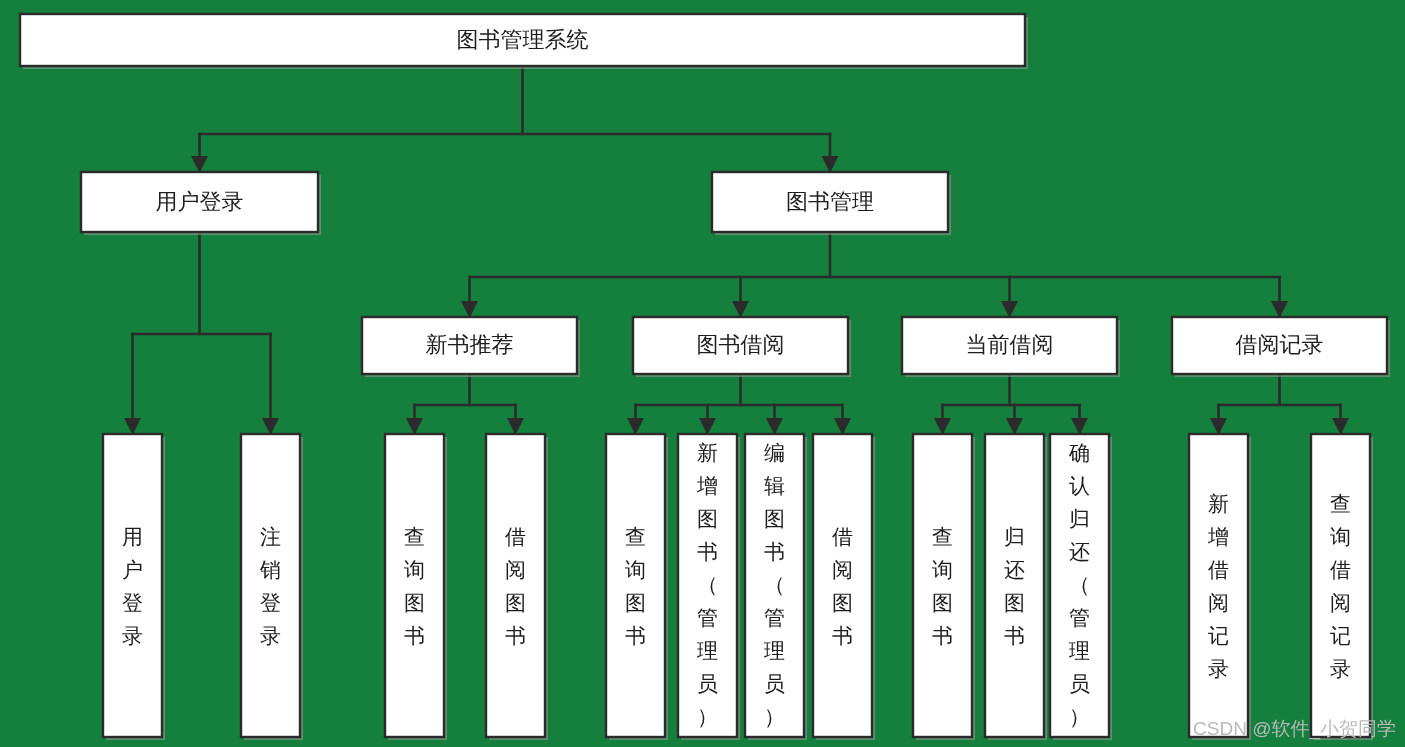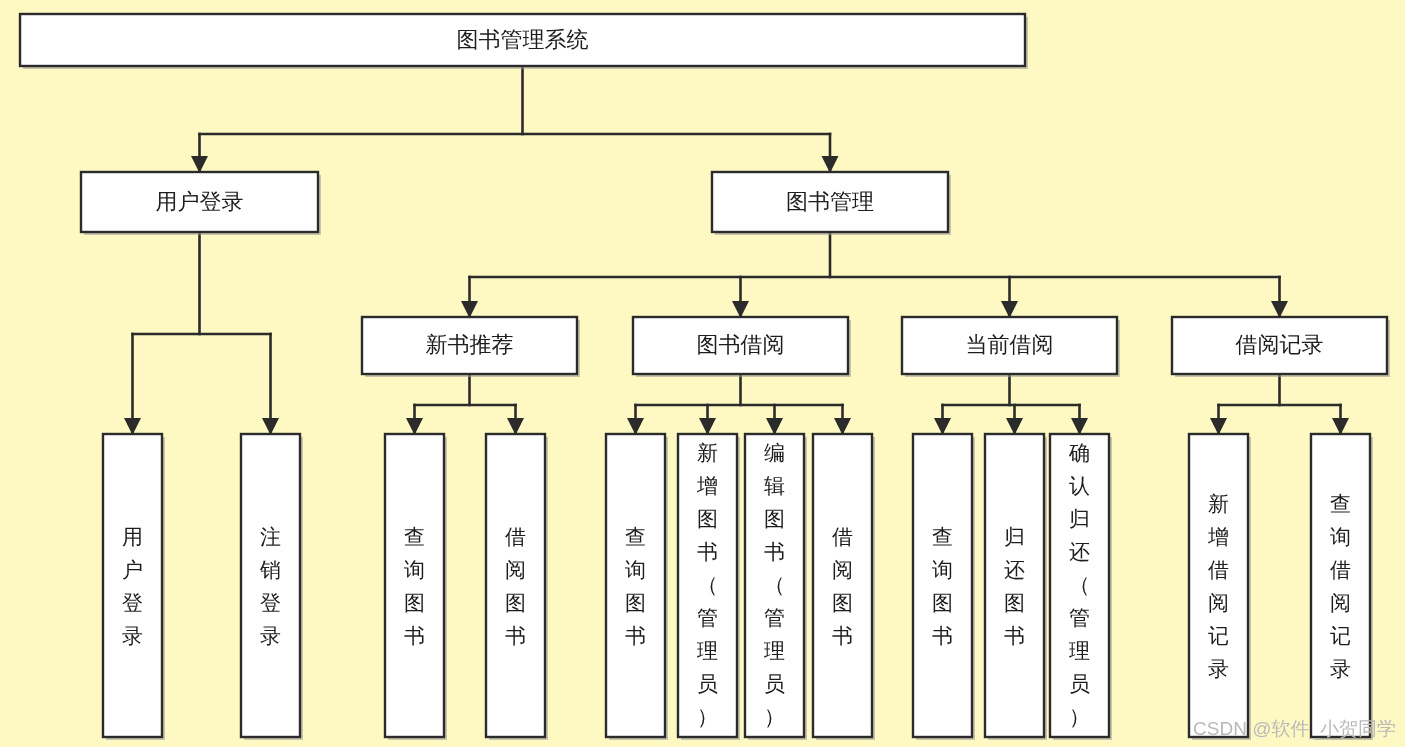--- a/index.html
+++ b/index.html
@@ -7,21 +7,21 @@
     padding: 0;
     background: #ffffff;
   }
   body {
     font-family: "Liberation Sans", "DejaVu Sans", sans-serif;
   }
   #diagram-root {
     position: relative;
     width: 1405px;
     height: 747px;
-    background: #fef9c3;
+    background: #15803d;
     overflow: hidden;
   }
   svg.diagram-canvas {
     position: absolute;
     left: 0;
     top: 0;
     width: 1405px;
     height: 747px;
   }
   .node-box {

